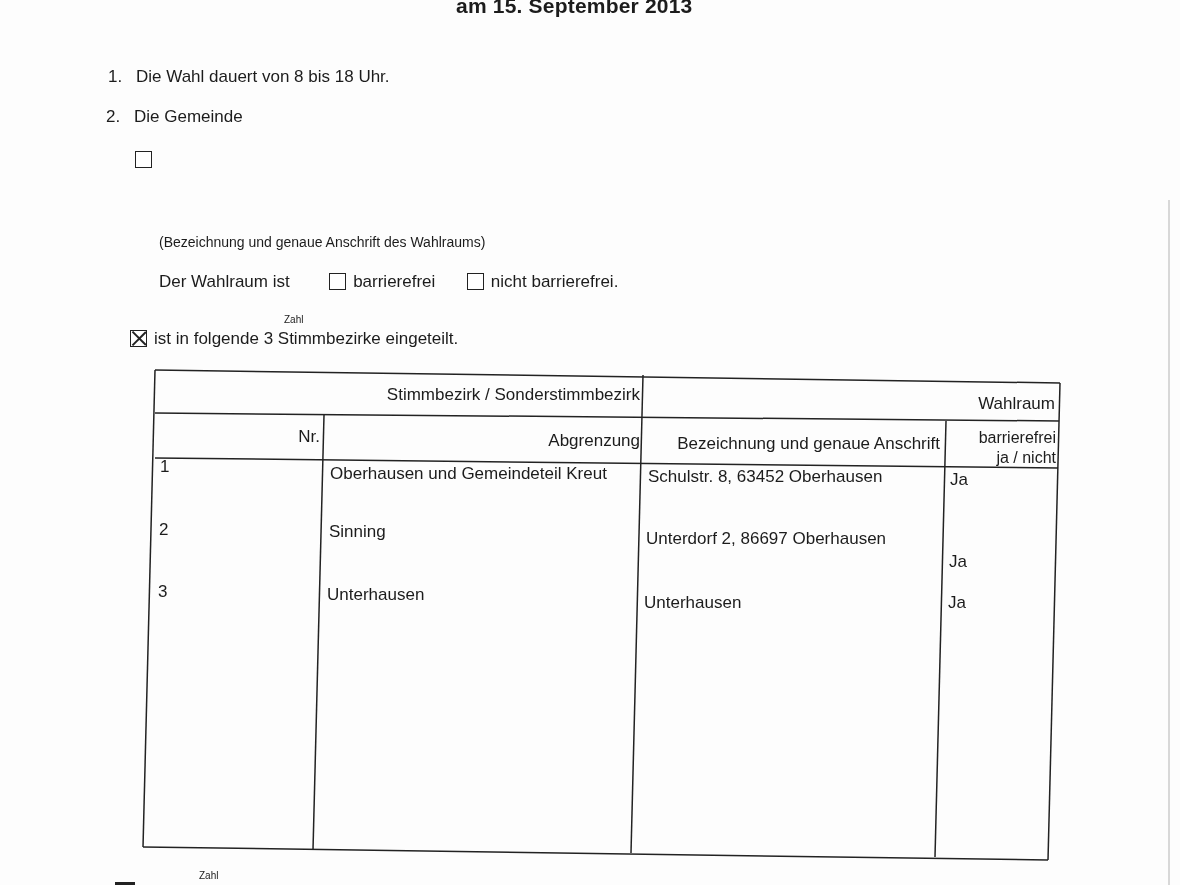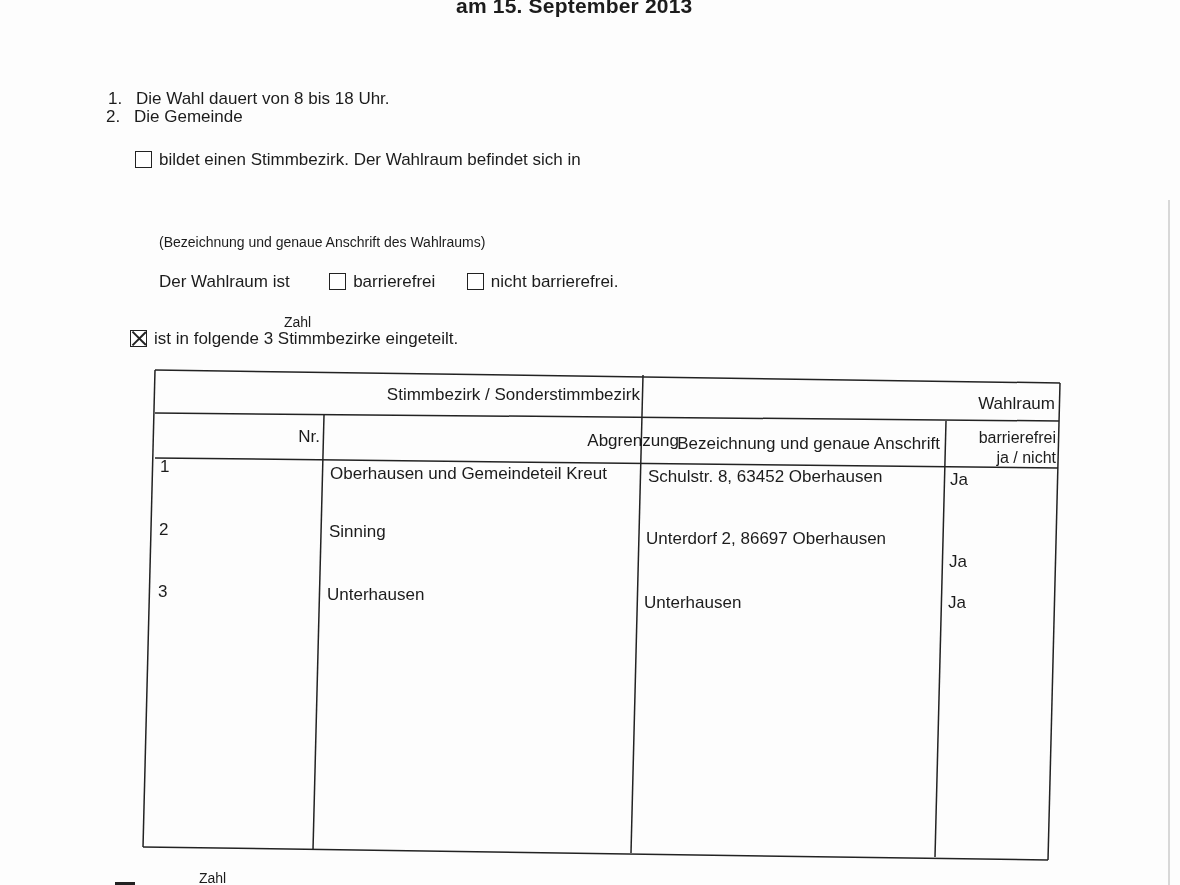--- a/index.html
+++ b/index.html
@@ -16,21 +16,21 @@
   }
   .title {
     position: absolute; left: 456px; top: -6px;
     font-size: 21px; font-weight: bold; letter-spacing: 0.2px;
   }
   .line {
     position: absolute; font-size: 17px; white-space: nowrap;
   }
   .num { display: inline-block; width: 28px; }
   .small { font-size: 14px; }
-  .tiny { font-size: 14px; position: absolute; text-align: center; }
+  .tiny { font-size: 10px; position: absolute; text-align: center; }
   .cb {
     display: inline-block; width: 17px; height: 17px; border: 1.5px solid #222;
     box-sizing: border-box; vertical-align: -3px; margin-right: 7px; position: relative;
     background: #fff;
   }
   .cb.checked::before, .cb.checked::after {
     content: ""; position: absolute; left: 50%; top: -2px; width: 1.5px; height: 19px;
     background: #222; transform-origin: center;
   }
   .cb.checked::before { transform: translateX(-50%) rotate(45deg); }
@@ -42,29 +42,29 @@
   .cell { position: absolute; font-size: 17px; white-space: nowrap; line-height: 21px; }
   .hdr { text-align: right; }
 </style>
 </head>
 <body>
 
 <div class="right-edge"></div>
 
 <div class="title">am 15. September 2013</div>
 
-<div class="line" style="left:108px; top:67px;margin-top:22px;">
+<div class="line" style="left:108px; top:67px;">
   <span class="num">1.</span><span>Die Wahl dauert von 8 bis 18 Uhr.</span>
 </div>
 <div class="line" style="left:106px; top:107px;">
   <span class="num">2.</span><span>Die Gemeinde</span>
 </div>
 
 <div class="line" style="left:135px; top:150px;">
-  <span class="cb"></span><span>bildet einen Stimmbezirk. Der Wahlraum befindet sich in</span>
+  <span class="cb"></span>
 </div>
 
 <div class="line small" style="left:159px; top:234px;">(Bezeichnung und genaue Anschrift des Wahlraums)</div>
 
 <div class="line" style="left:159px; top:272px;">
   <span>Der Wahlraum ist</span>
   <span style="display:inline-block; width:30px;"></span>
   <span class="cb"></span><span>barrierefrei</span>
   <span style="display:inline-block; width:22px;"></span>
   <span class="cb"></span><span>nicht barrierefrei.</span>
@@ -97,21 +97,21 @@
 
       <line x1="946" y1="421" x2="935" y2="857"></line>
     </g>
   </svg>
 </div>
 
 <div class="cell hdr" style="left:160px; top:384px; width:480px;">Stimmbezirk / Sonderstimmbezirk</div>
 <div class="cell hdr" style="left:645px; top:393px; width:410px;">Wahlraum</div>
 
 <div class="cell hdr" style="left:160px; top:426px; width:160px;">Nr.</div>
-<div class="cell hdr" style="left:325px; top:430px; width:315px;margin-left:39px;">Abgrenzung</div>
+<div class="cell hdr" style="left:325px; top:430px; width:315px;">Abgrenzung</div>
 <div class="cell hdr" style="left:645px; top:433px; width:295px;">Bezeichnung und genaue Anschrift</div>
 <div class="cell hdr" style="left:946px; top:428px; width:110px; font-size:16px; line-height:20px;">
   <div>barrierefrei</div>
   <div>ja / nicht</div>
 </div>
 
 <div class="cell" style="left:160px; top:456px;">1</div>
 <div class="cell" style="left:330px; top:463px;">Oberhausen und Gemeindeteil Kreut</div>
 <div class="cell" style="left:648px; top:466px;">
   <div>Schulstr. 8, 63452 Oberhausen</div>

